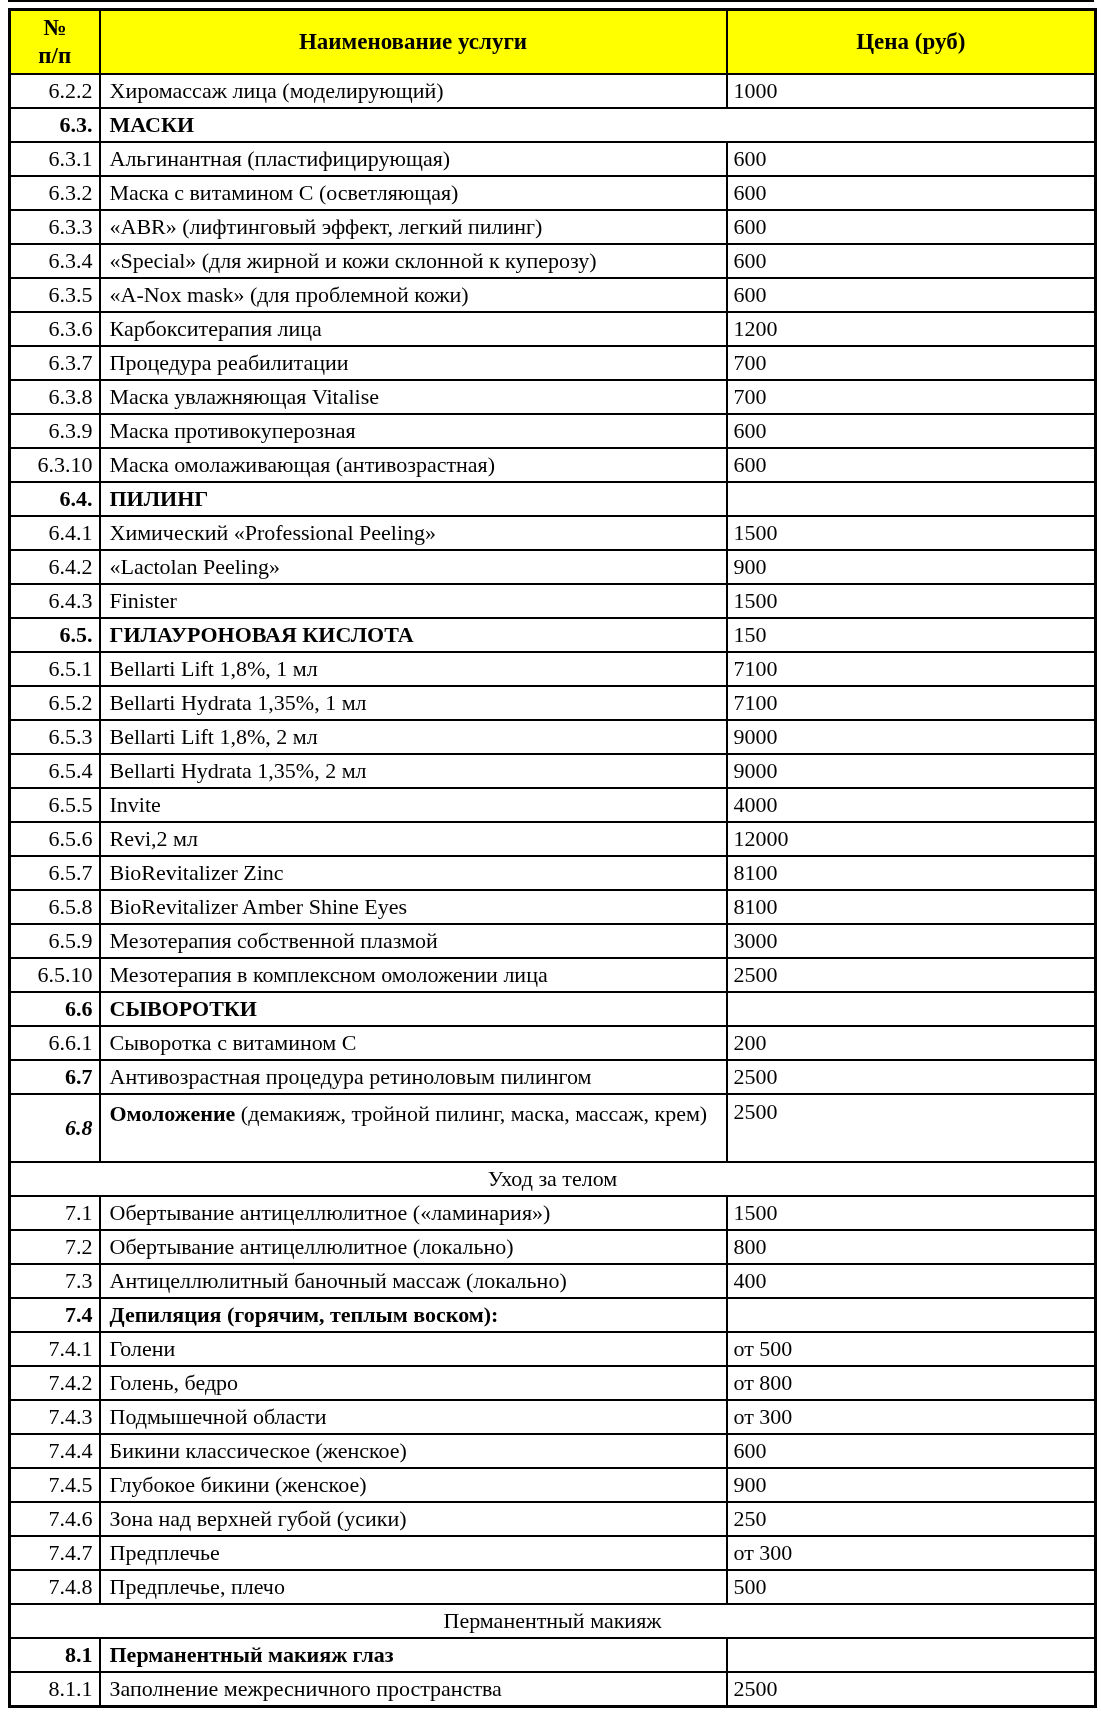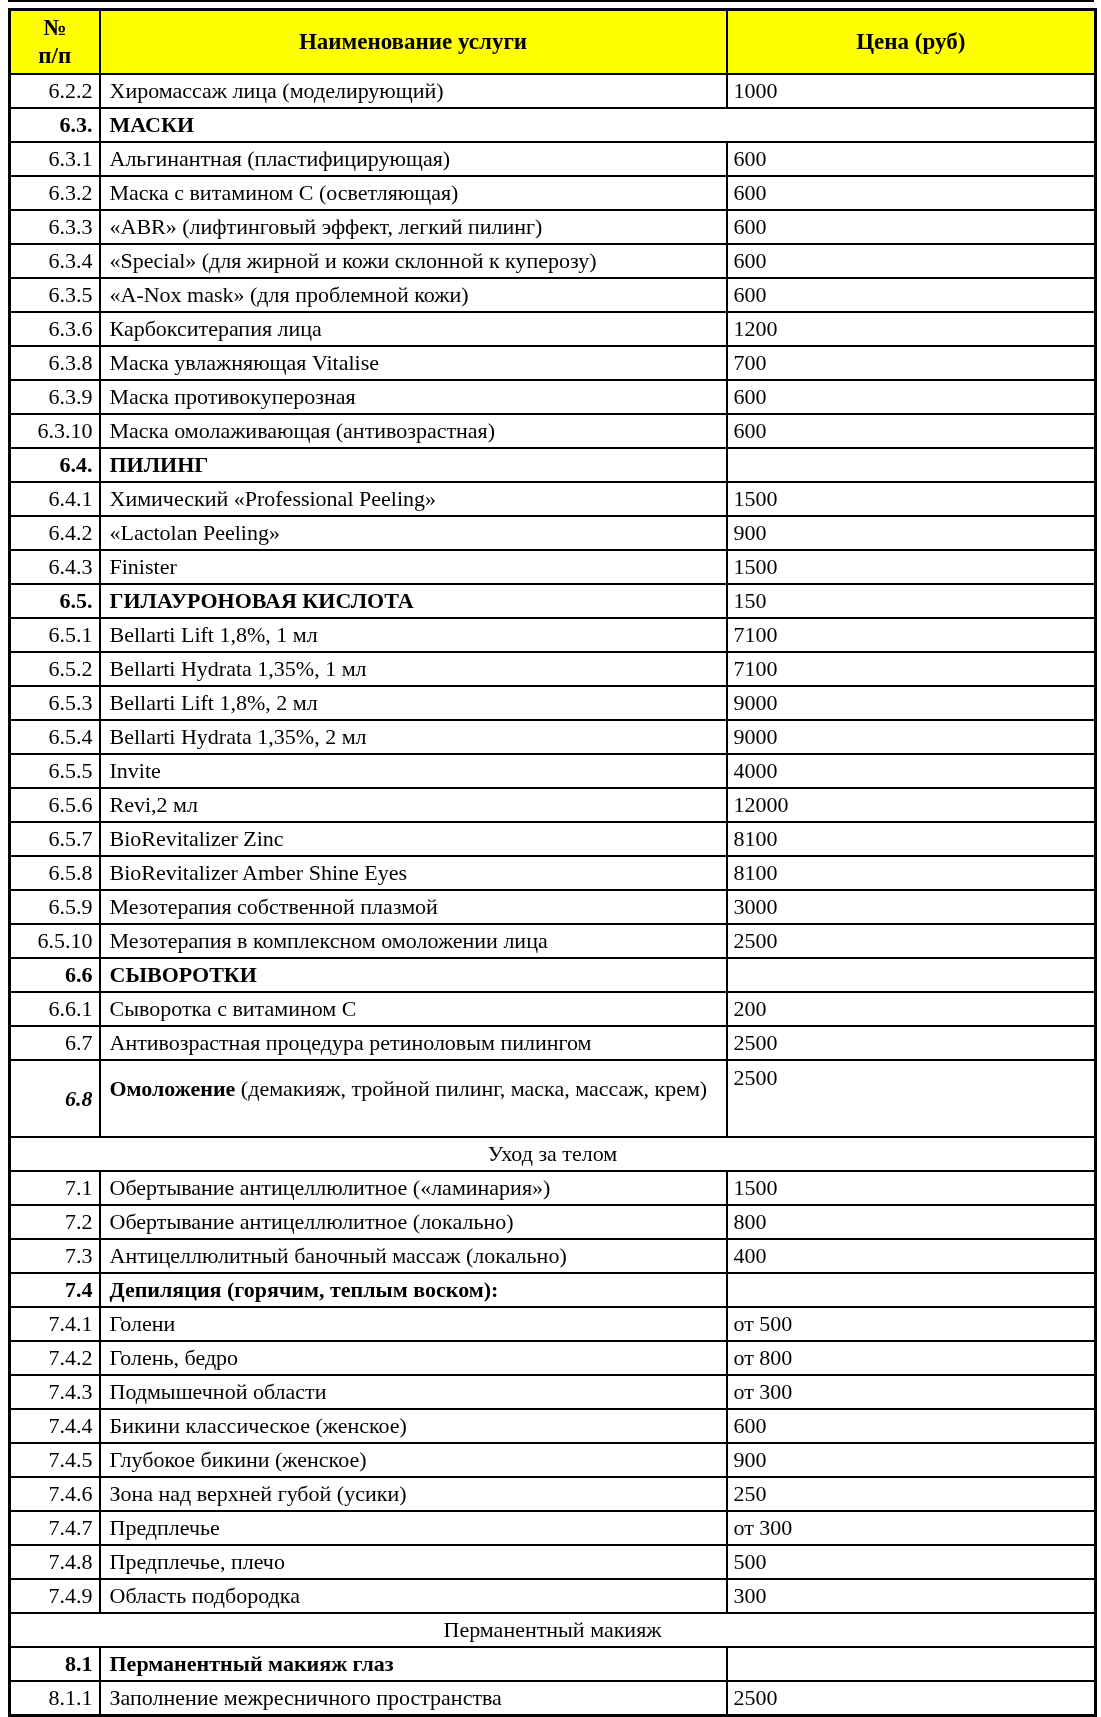--- a/index.html
+++ b/index.html
@@ -60,26 +60,26 @@
     height: 30px;
   }
   td.name {
     text-align: left;
     padding-left: 9px;
   }
   td.price {
     text-align: left;
   }
   tr.section td.num, tr.section td.name { font-weight: bold; }
-  tr.numbold td.num { font-weight: normal; }
+  tr.numbold td.num { font-weight: bold; }
   tr.leadbold td.num { font-weight: bold; font-style: italic; }
   tr.leadbold .lead { font-weight: bold; }
   tr.tall td { height: 62px; }
   tr.tall td.price { vertical-align: top; padding-top: 2px; }
-  tr.tall td.name { vertical-align: top; padding-top: 12px; line-height: 31px; border-radius: 19px; }
+  tr.tall td.name { vertical-align: top; padding-top: 3px; line-height: 31px; border-radius: 19px; }
   td.span-title {
     text-align: center;
     font-weight: normal;
     height: 30px;
   }
 </style>
 </head>
 <body>
 
 <div class="page">
@@ -134,20 +134,25 @@
           <td class="num">6.3.5</td>
           <td class="name">«A-Nox mask» (для проблемной кожи)</td>
           <td class="price">600</td>
         </tr>
         <tr class="normal">
           <td class="num">6.3.6</td>
           <td class="name">Карбокситерапия лица</td>
           <td class="price">1200</td>
         </tr>
         <tr class="normal">
+          <td class="num">6.3.7</td>
+          <td class="name">Процедура реабилитации</td>
+          <td class="price">700</td>
+        </tr>
+        <tr class="normal">
           <td class="num">6.3.8</td>
           <td class="name">Маска увлажняющая Vitalise</td>
           <td class="price">700</td>
         </tr>
         <tr class="normal">
           <td class="num">6.3.9</td>
           <td class="name">Маска противокуперозная</td>
           <td class="price">600</td>
         </tr>
         <tr class="normal">
@@ -305,25 +310,20 @@
         </tr>
         <tr class="normal">
           <td class="num">7.4.7</td>
           <td class="name">Предплечье</td>
           <td class="price">от 300</td>
         </tr>
         <tr class="normal">
           <td class="num">7.4.8</td>
           <td class="name">Предплечье, плечо</td>
           <td class="price">500</td>
-        </tr>
-        <tr class="normal">
-          <td class="num">7.4.9</td>
-          <td class="name">Область подбородка</td>
-          <td class="price">300</td>
         </tr>
         <tr class="span">
           <td class="span-title" colspan="3">Перманентный макияж</td>
         </tr>
         <tr class="section">
           <td class="num">8.1</td>
           <td class="name">Перманентный макияж глаз</td>
           <td class="price"></td>
         </tr>
         <tr class="normal">

